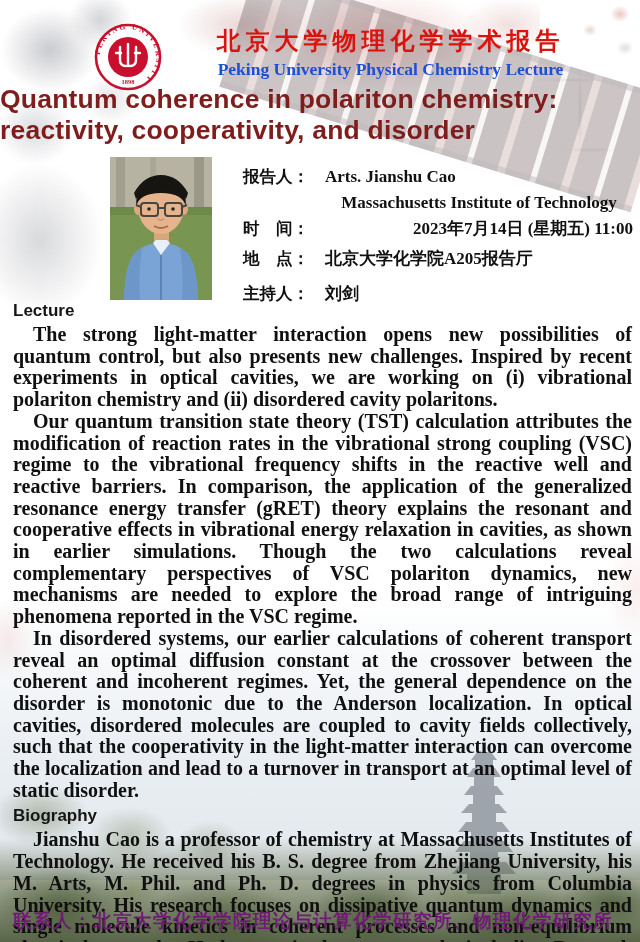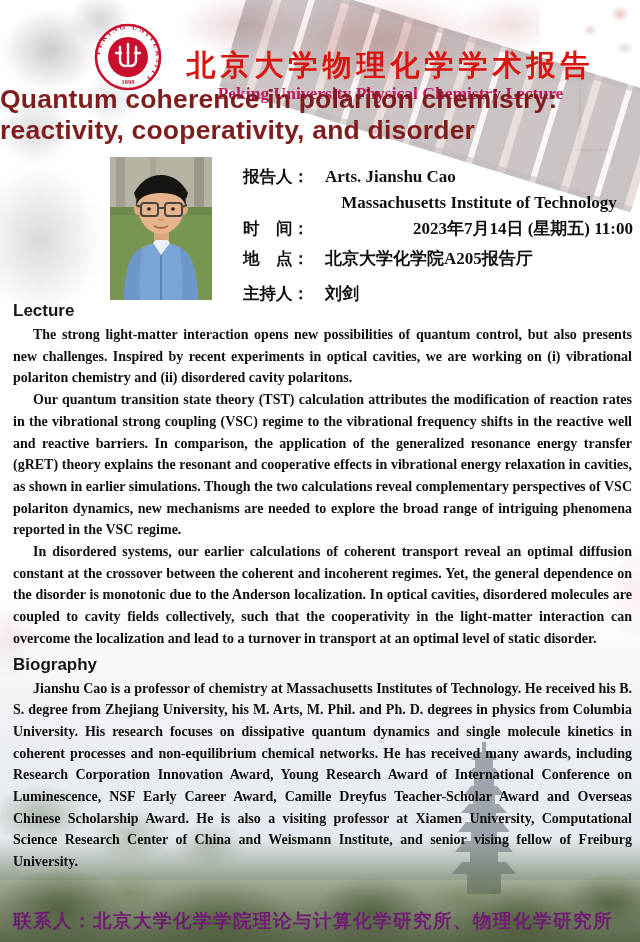--- a/index.html
+++ b/index.html
@@ -80,21 +80,21 @@
       radial-gradient(100px 55px at 520px 85px, rgba(80,94,58,.85), rgba(80,94,58,0) 72%),
       radial-gradient(70px 40px at 610px 65px, rgba(72,86,54,.8), rgba(72,86,54,0) 72%),
       radial-gradient(45px 28px at 130px 55px, rgba(185,194,137,.55), rgba(185,194,137,0) 70%),
       radial-gradient(40px 24px at 460px 60px, rgba(176,186,130,.5), rgba(176,186,130,0) 70%);
   }
   
   .seal{position:absolute;left:94px;top:23px;width:68px;height:68px;}
   .hdr-titles{position:absolute;left:168px;top:25px;width:445px;text-align:center;}
   .hdr-cn{
     font-family:"Liberation Sans", sans-serif;font-weight:700;
-    font-size:29px;line-height:32px;letter-spacing:5px;white-space:nowrap;margin-top:24px;
+    font-size:24px;line-height:32px;letter-spacing:5px;white-space:nowrap;
   }
   .hdr-en{
     font-family:"Liberation Serif", serif;font-weight:700;
     font-size:17.5px;line-height:20px;margin-top:2px;white-space:nowrap;
   }
   
   .talk-title{
     position:absolute;left:0;top:84px;width:640px;margin:0;
     font-family:"Liberation Sans", sans-serif;font-weight:700;
     font-size:26.5px;line-height:31px;color:#7f1d1d;letter-spacing:.2px;
@@ -117,21 +117,21 @@
   .r4{margin-top:3px;line-height:28px;}
   .r5{margin-top:7px;line-height:28px;}
   
   .bodytext{position:absolute;left:13px;top:300px;width:619px;}
   .sec-h{
     font-family:"Liberation Sans", sans-serif;font-weight:700;
     font-size:17px;line-height:22px;margin:0 0 2px 0;color:#151515;
   }
   .sec-h.bio{margin-top:4px;}
   .bodytext p{
-    margin:0;font-size:14px;font-weight:700;line-height:21.7px;
+    margin:0;font-size:20px;font-weight:700;line-height:21.7px;
     text-align:justify;text-indent:20px;color:#101010;
     font-family:"Liberation Serif", serif;
   }
   
   .contact{
     position:absolute;left:13px;right:8px;bottom:9px;
     font-size:18.5px;font-weight:700;letter-spacing:1.5px;
     color:#701a75;white-space:nowrap;
     font-family:"Liberation Serif", serif;
   }
@@ -187,21 +187,21 @@
           <path d="M26 24 v13 c0 4 2.5 6 6 6"></path>
           <path d="M34 21 v22"></path>
           <path d="M42 24 v13 c0 4 -2.5 6 -6 6"></path>
           <path d="M22 30 h5 M41 30 h5"></path>
         </g>
         <text x="34" y="61" text-anchor="middle" font-size="6.5" font-family="Liberation Serif, serif" fill="#c8102e" font-weight="bold">1898</text>
       </svg>
     </div>
     <div class="hdr-titles">
       <div class="hdr-cn" style="color:#d9130d">北京大学物理化学学术报告</div>
-      <div class="hdr-en" style="color:#be185d">Peking University Physical Chemistry Lecture</div>
+      <div class="hdr-en" style="color:#1d4ed8">Peking University Physical Chemistry Lecture</div>
     </div>
   </header>
 
   <h1 class="talk-title"><span>Quantum coherence in polariton chemistry:</span><br><span>reactivity, cooperativity, and disorder</span></h1>
 
   <div class="photo">
     <svg width="102" height="143" viewBox="0 0 102 143">
       <rect width="102" height="143" fill="#789552"></rect>
       <rect width="102" height="56" fill="#b7b3a3"></rect>
       <rect x="6" y="0" width="9" height="56" fill="#a29e90"></rect>

